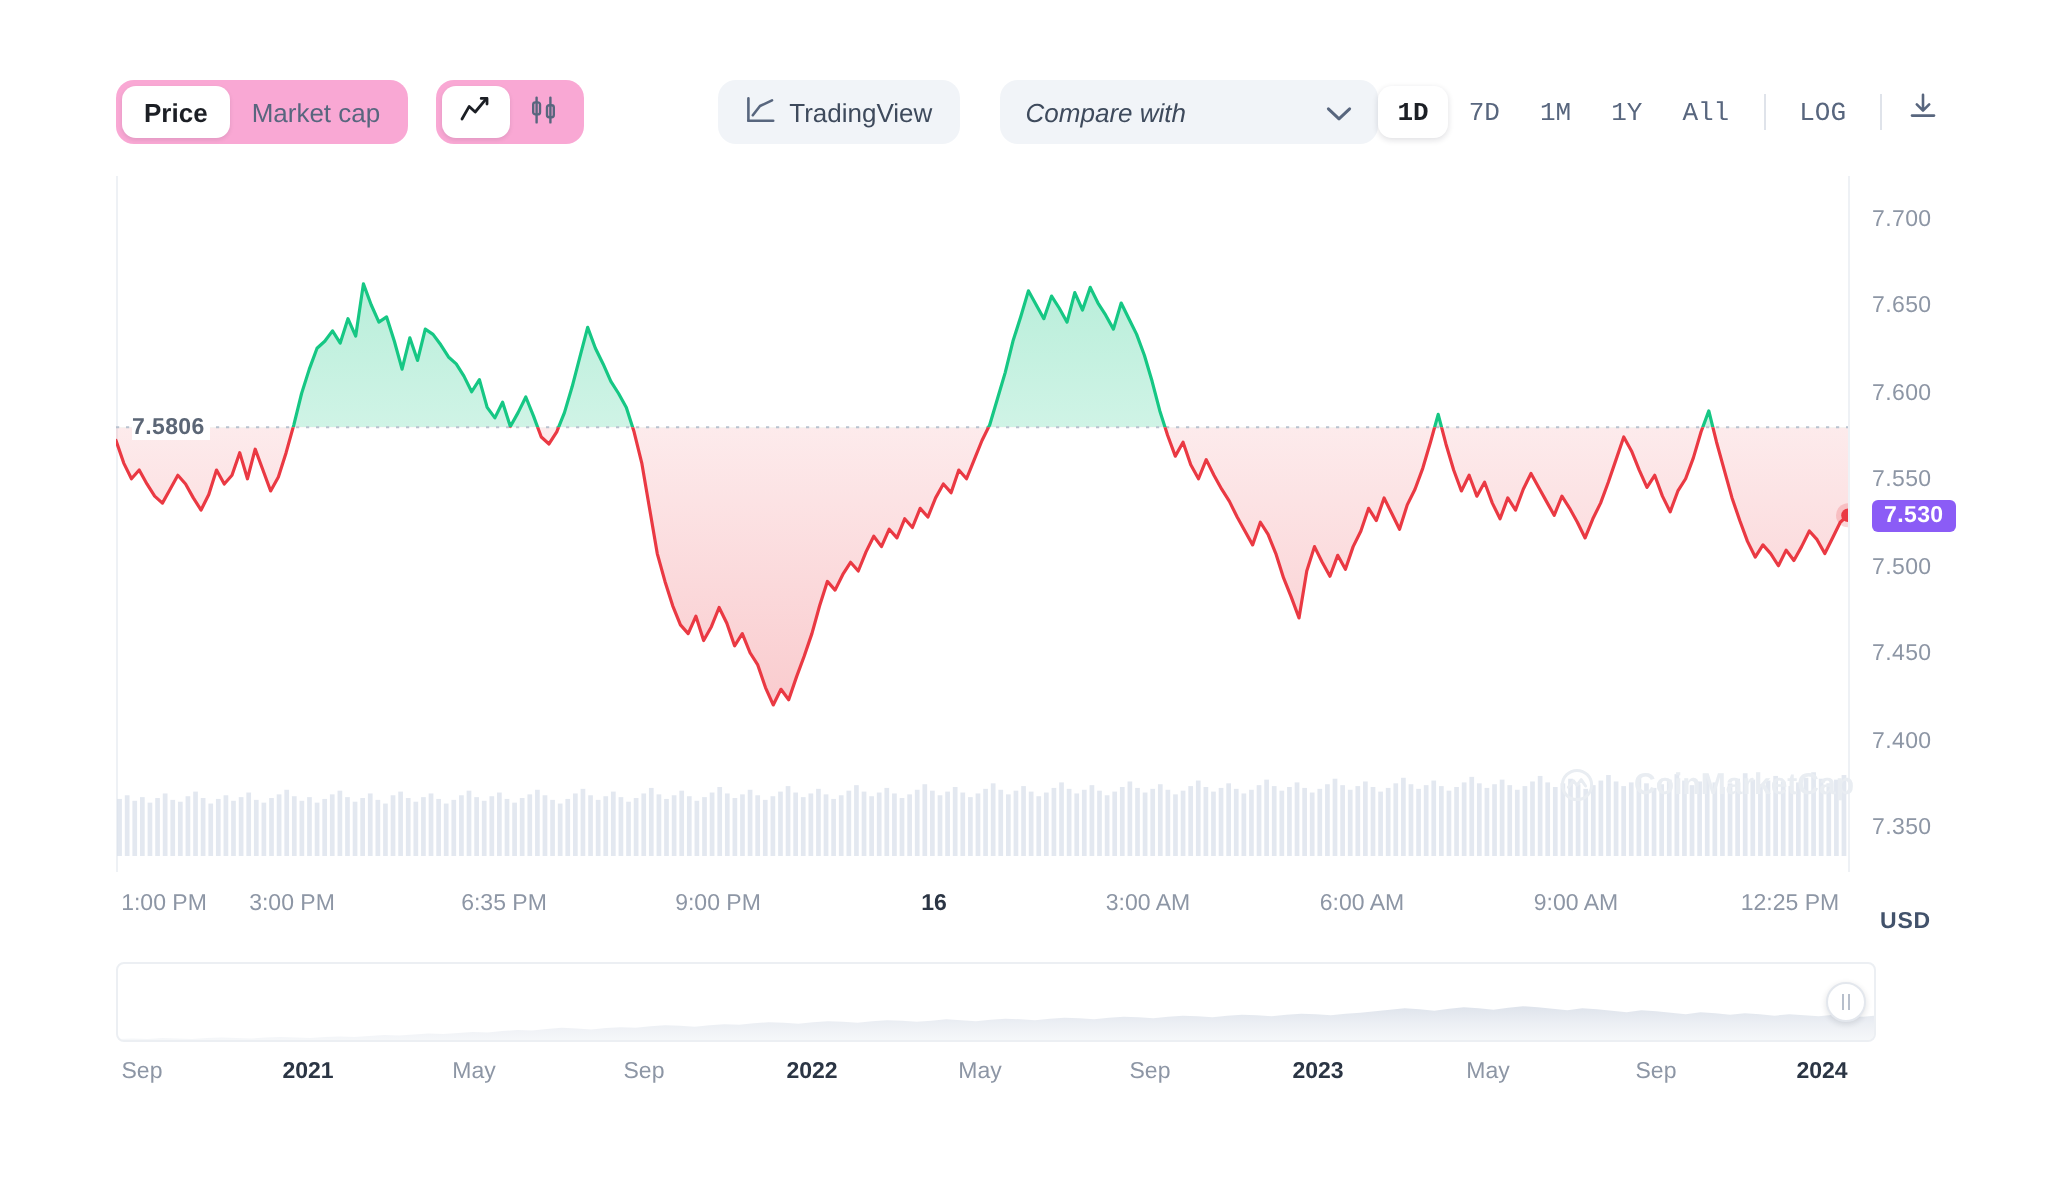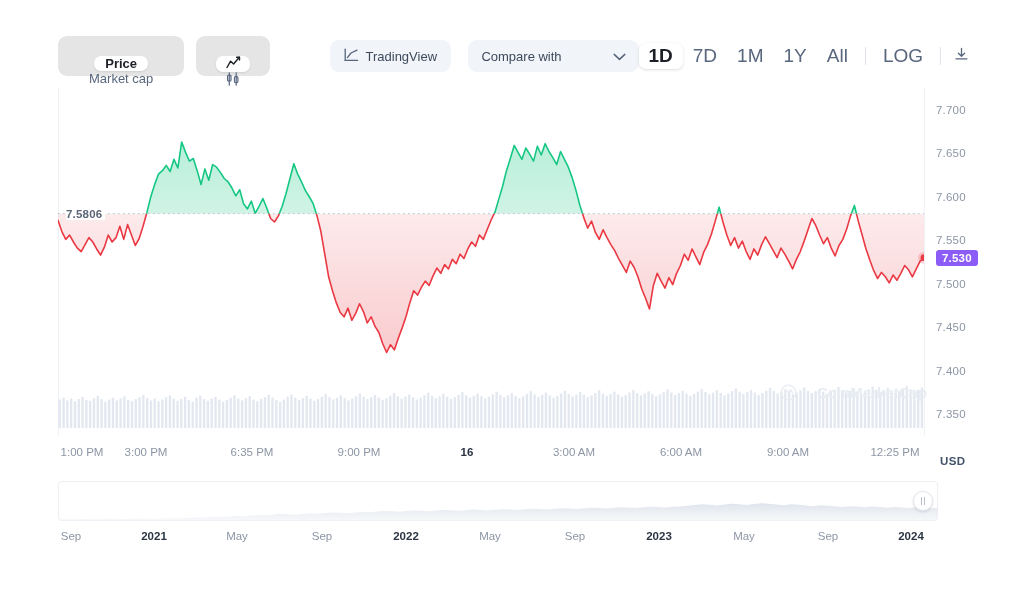--- a/index.html
+++ b/index.html
@@ -12,23 +12,22 @@
   #app { position: relative; width: 1024px; height: 597px; background: #fff; }
 
   
   .toolbar {
     position: absolute; left: 58px; top: 38px;
     width: 916px; height: 36px;
     display: flex; align-items: center;
   }
   .seg {
     display: flex; align-items: center;
-    background: #e5e5e5; border-radius: 9px; padding: 20px;
+    background: #f9a8d4; border-radius: 9px; padding: 3px;
     height: 32px;
-    flex-direction: column;
   }
   .seg-btn {
     display: flex; align-items: center; justify-content: center;
     height: 26px; padding: 0 11px;
     font-size: 13px; color: #58667e; border-radius: 7px;
     white-space: nowrap; cursor: pointer; font-weight: 500;
   }
   .seg-btn.active { background: #fff; color: #1c1f25; font-weight: 600;
     box-shadow: 0 1px 2px rgba(18,24,40,.10); }
   .seg-icon { width: 34px; padding: 0; }
@@ -40,27 +39,27 @@
   .tv-btn {
     display: flex; align-items: center; gap: 7px;
     height: 32px; padding: 0 14px;
     background: #f1f4f8; border-radius: 9px;
     font-size: 13px; color: #3e4a5c; cursor: pointer; font-weight: 500;
   }
   .compare {
     display: flex; align-items: center; justify-content: space-between;
     height: 32px; width: 192px; padding: 0 13px;
     background: #f1f4f8; border-radius: 9px;
-    font-size: 13px; color: #3e4a5c; cursor: pointer; font-weight: 500;
+    font-size: 13px; color: #3e4a5c; cursor: pointer; font-weight: 500; font-style: italic;
   }
   .ranges { display: flex; align-items: center; background: transparent; }
   .rbtn {
     display: flex; align-items: center; justify-content: center;
-    height: 26px; padding: 0 10px; font-size: 19px;
-    color: #58667e; border-radius: 7px; cursor: pointer; font-weight: 500;
+    height: 26px; padding: 0 10px; font-size: 13px;
+    color: #58667e; border-radius: 7px; cursor: pointer; font-weight: 500; font-family: Liberation Mono, monospace;
   }
   .rbtn.active { background: #fff; color: #1c1f25; font-weight: 700;
     box-shadow: 0 1px 3px rgba(18,24,40,.14); }
   .vdiv { width: 1px; height: 18px; background: #dfe3ea; margin: 0 7px; }
   .dl { display:flex; align-items:center; justify-content:center;
         width: 26px; height: 26px; cursor: pointer; }
 
   
   .plot { position: absolute; left: 58px; top: 88px; width: 866px; height: 348px; }
   .plot svg { display: block; }

